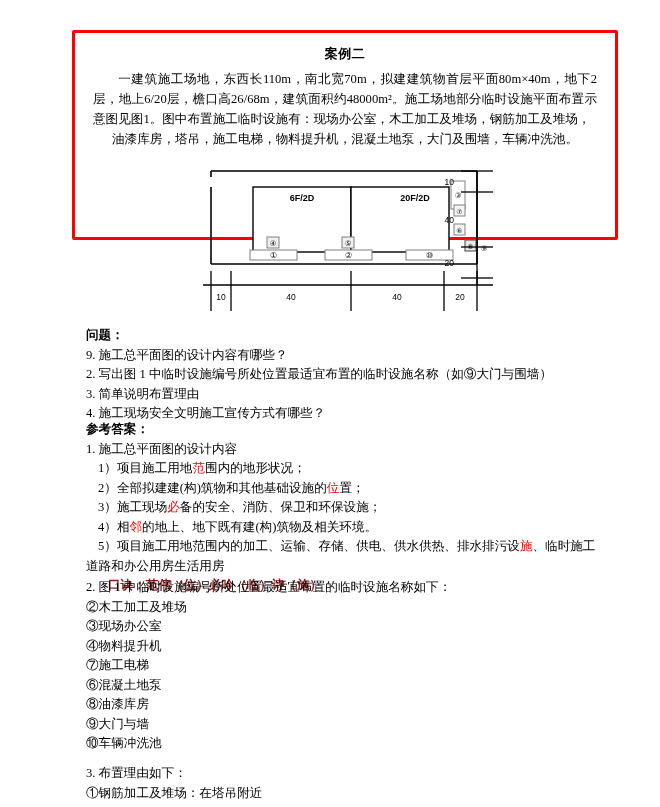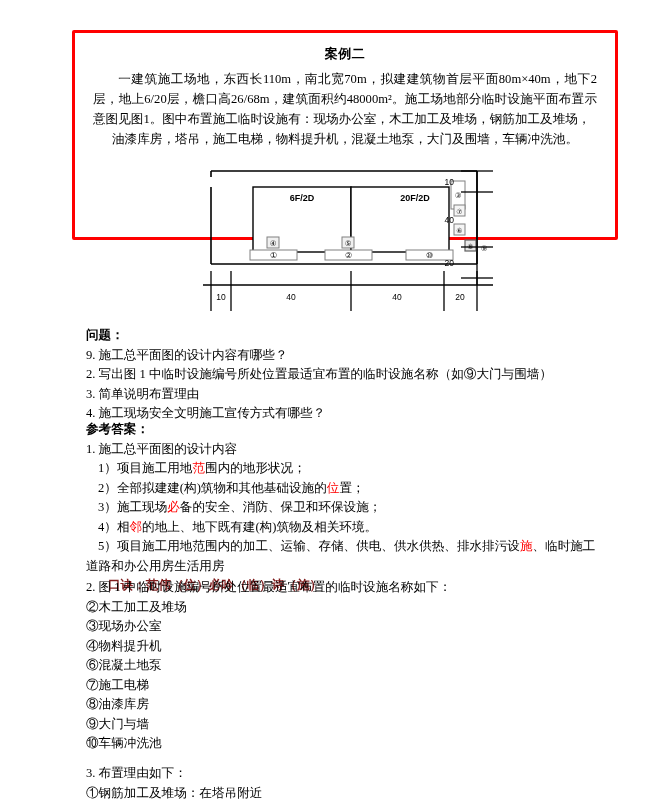--- a/index.html
+++ b/index.html
@@ -197,22 +197,22 @@
   </p>
   <p>道路和办公用房生活用房</p>
   <p class="lvl3 redline">口诀：范伟（位）必吟（临）诗（施）</p>
 </div>
 
 <div class="section" id="sec-list">
   <p>2. 图 1 中临时设施编号所处位置最适宜布置的临时设施名称如下：</p>
   <p>②木工加工及堆场</p>
   <p>③现场办公室</p>
   <p>④物料提升机</p>
+  <p>⑦施工电梯</p>
   <p>⑥混凝土地泵</p>
-  <p>⑦施工电梯</p>
   <p>⑧油漆库房</p>
   <p>⑨大门与墙</p>
   <p>⑩车辆冲洗池</p>
 </div>
 
 <div class="section" id="sec-reasons">
   <p>3. 布置理由如下：</p>
   <p>①钢筋加工及堆场：在塔吊附近</p>
 </div>
 

